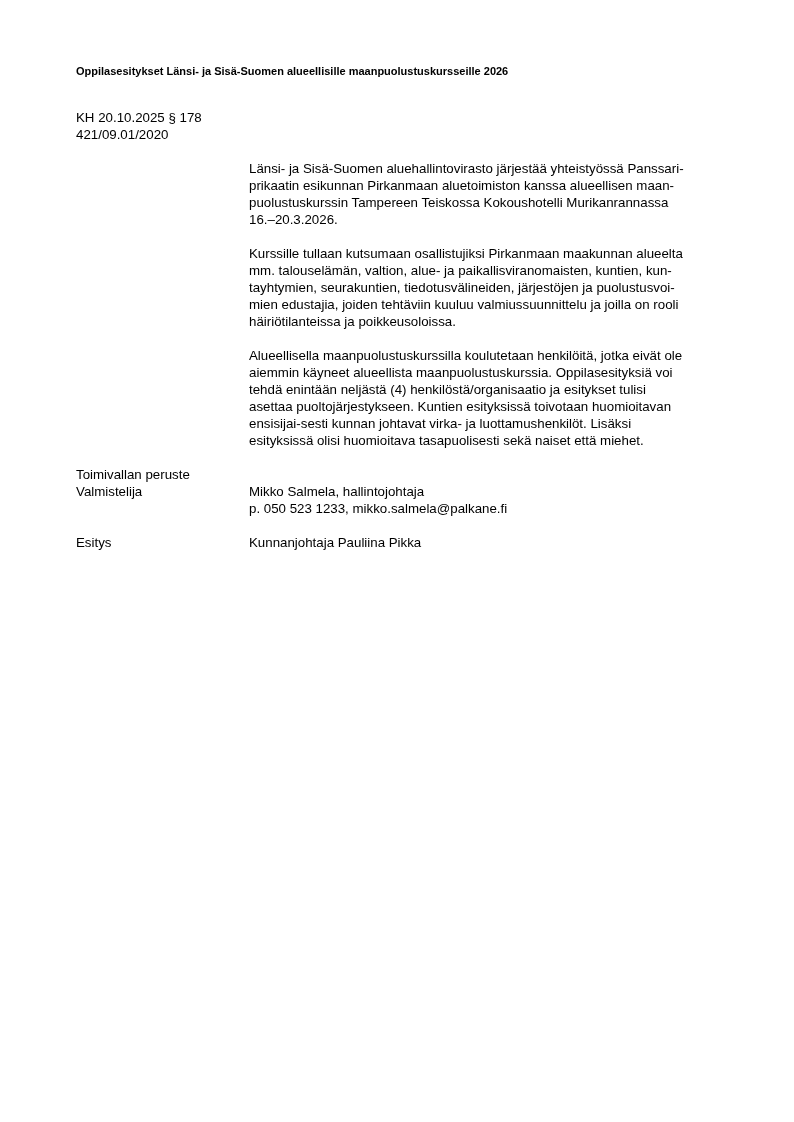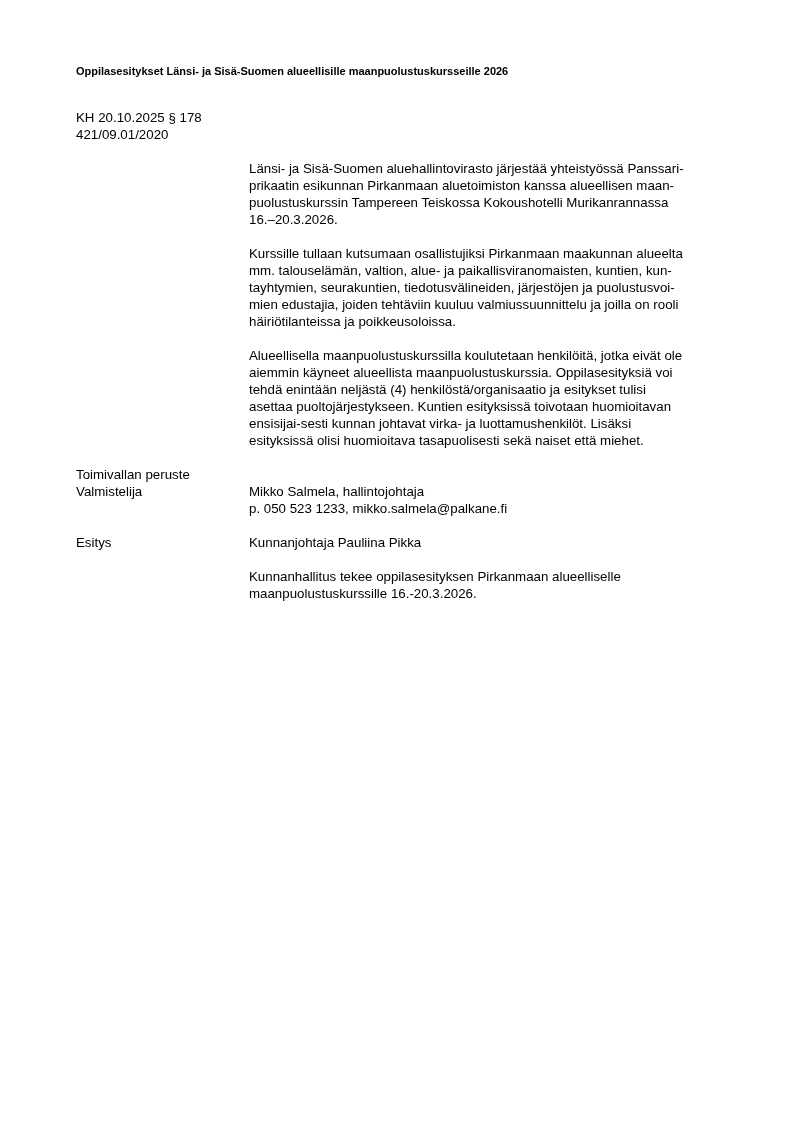--- a/index.html
+++ b/index.html
@@ -95,19 +95,17 @@
     <div class="value-col">
       <p>Mikko Salmela, hallintojohtaja
 p. 050 523 1233, mikko.salmela@palkane.fi</p>
     </div>
   </div>
 
   <div class="row">
     <div class="label-col">Esitys</div>
     <div class="value-col">
       <p>Kunnanjohtaja Pauliina Pikka</p>
-      <p>Kunnanhallitus tekee oppilasesityksen Pirkanmaan alueelliselle
-maanpuolustuskurssille 16.-20.3.2026.</p>
     </div>
   </div>
 
 
 </div>
 
 </body></html>

